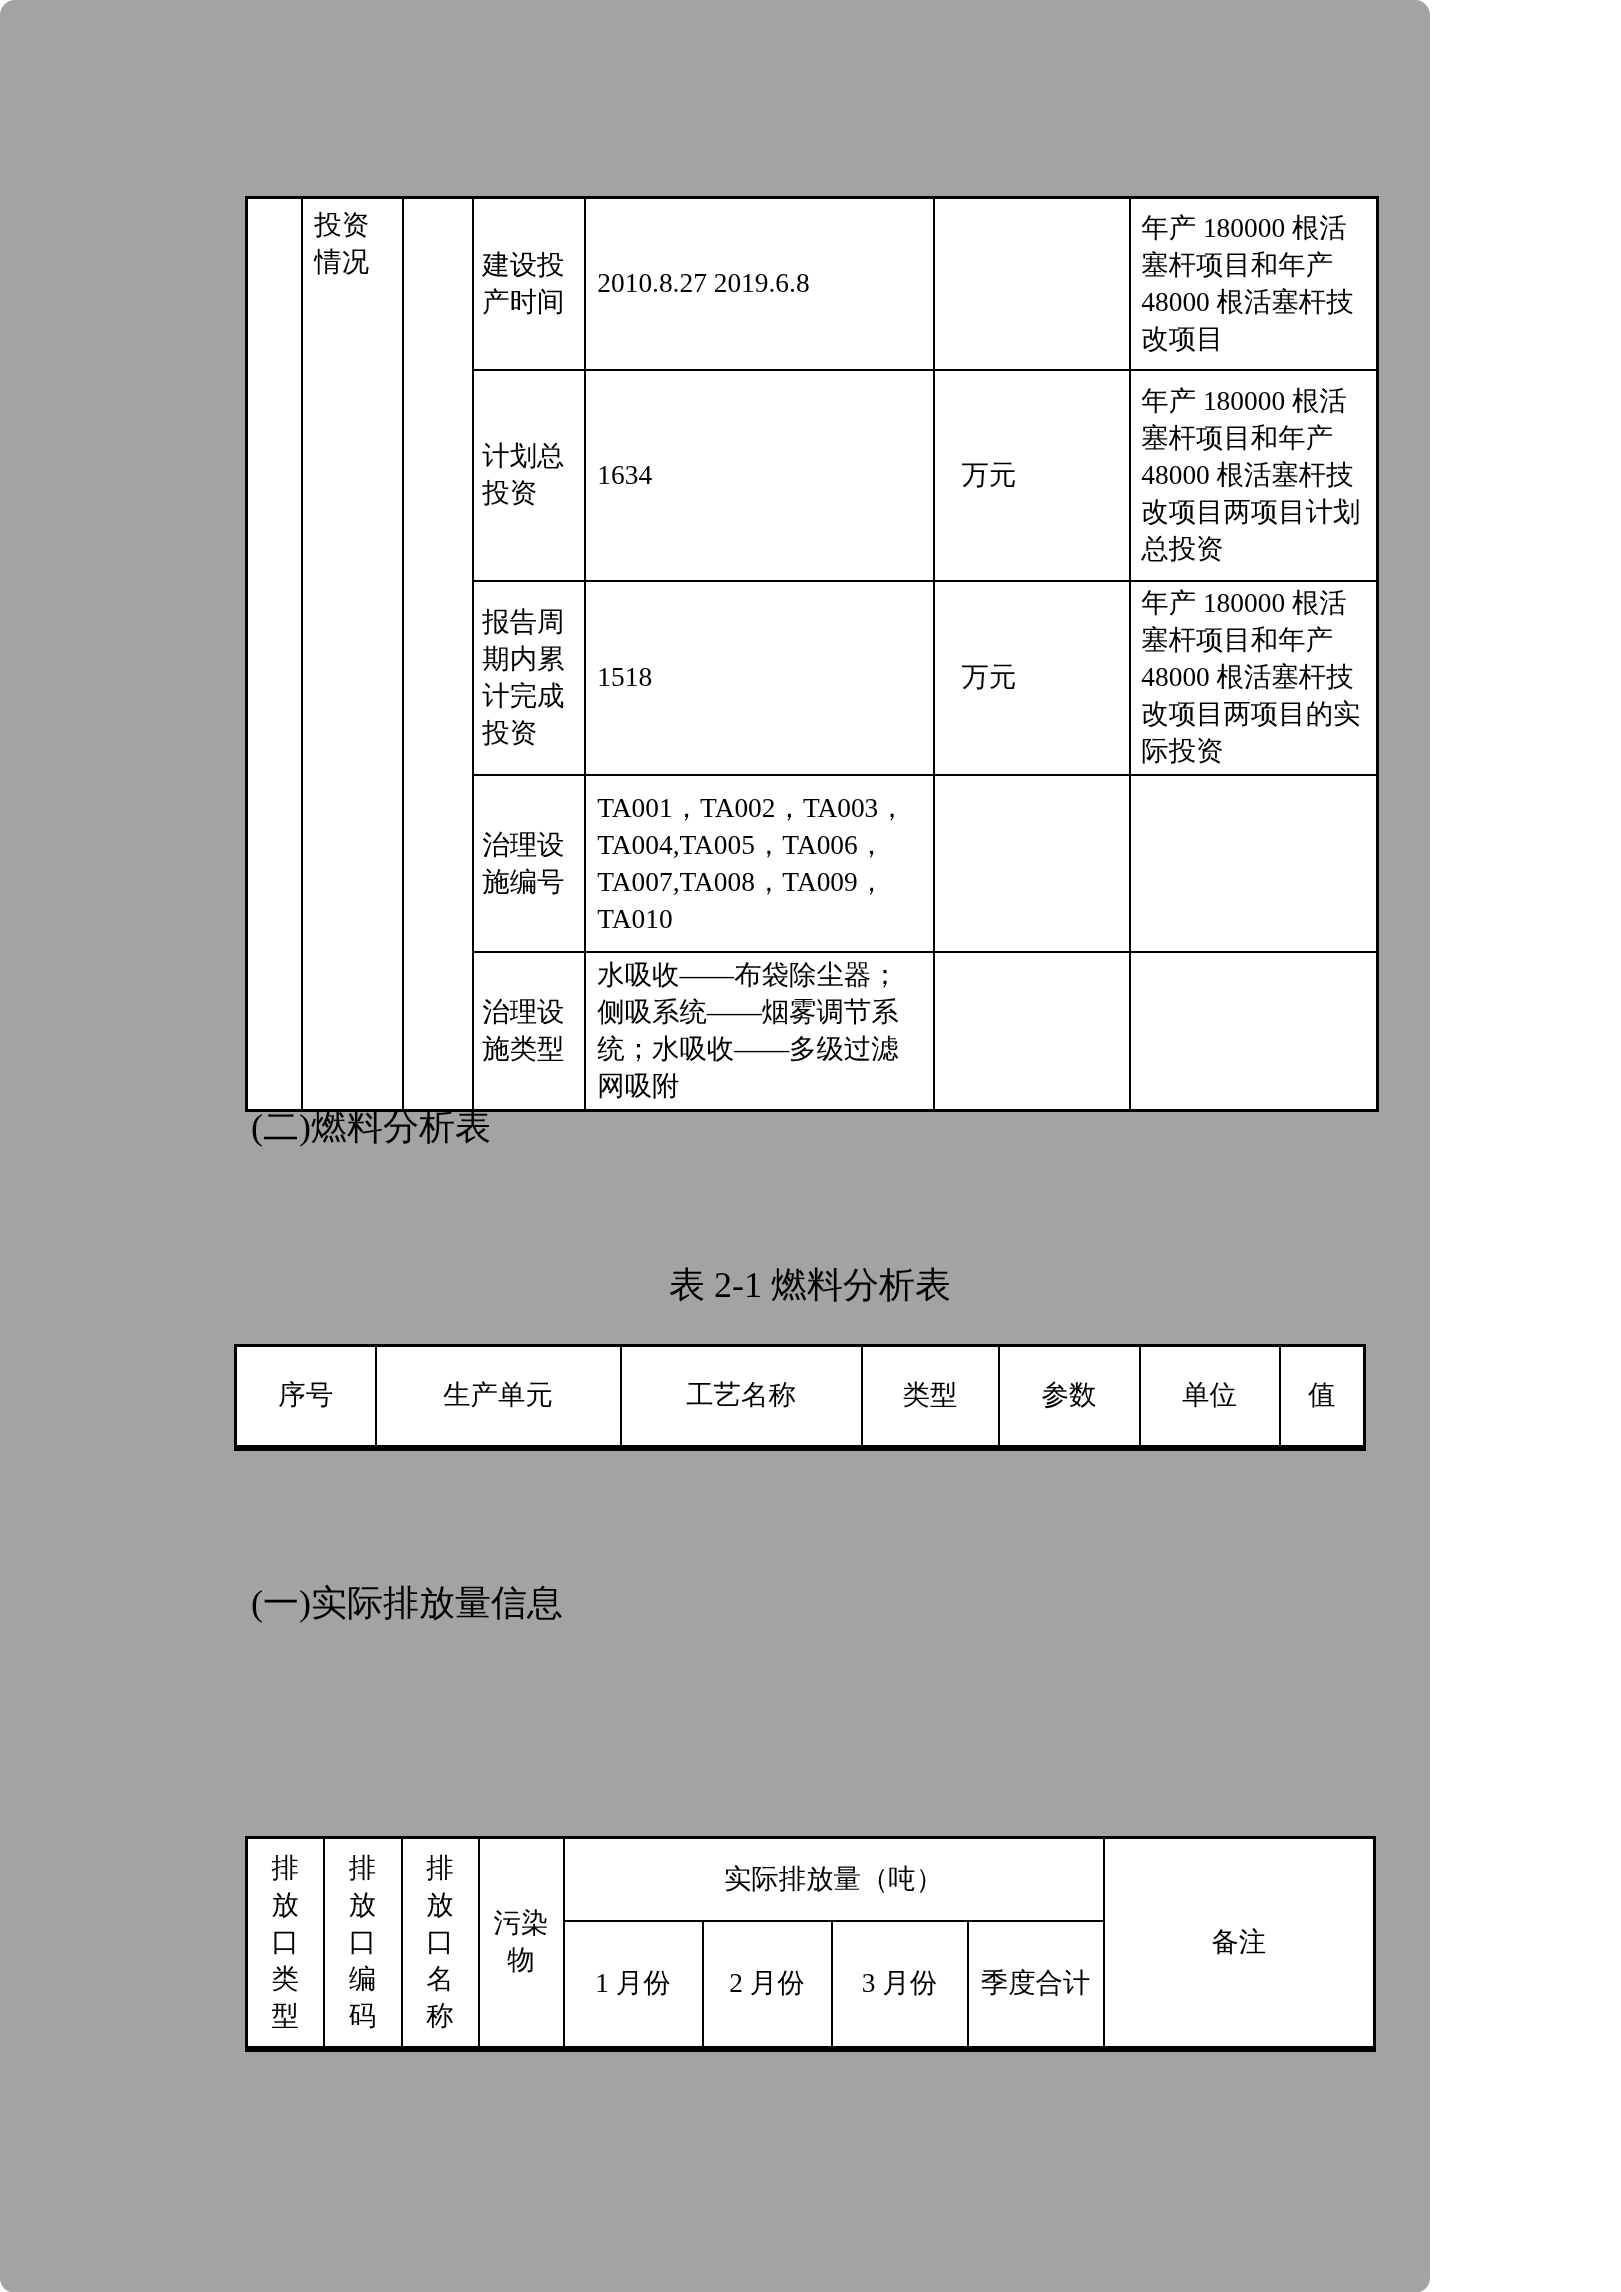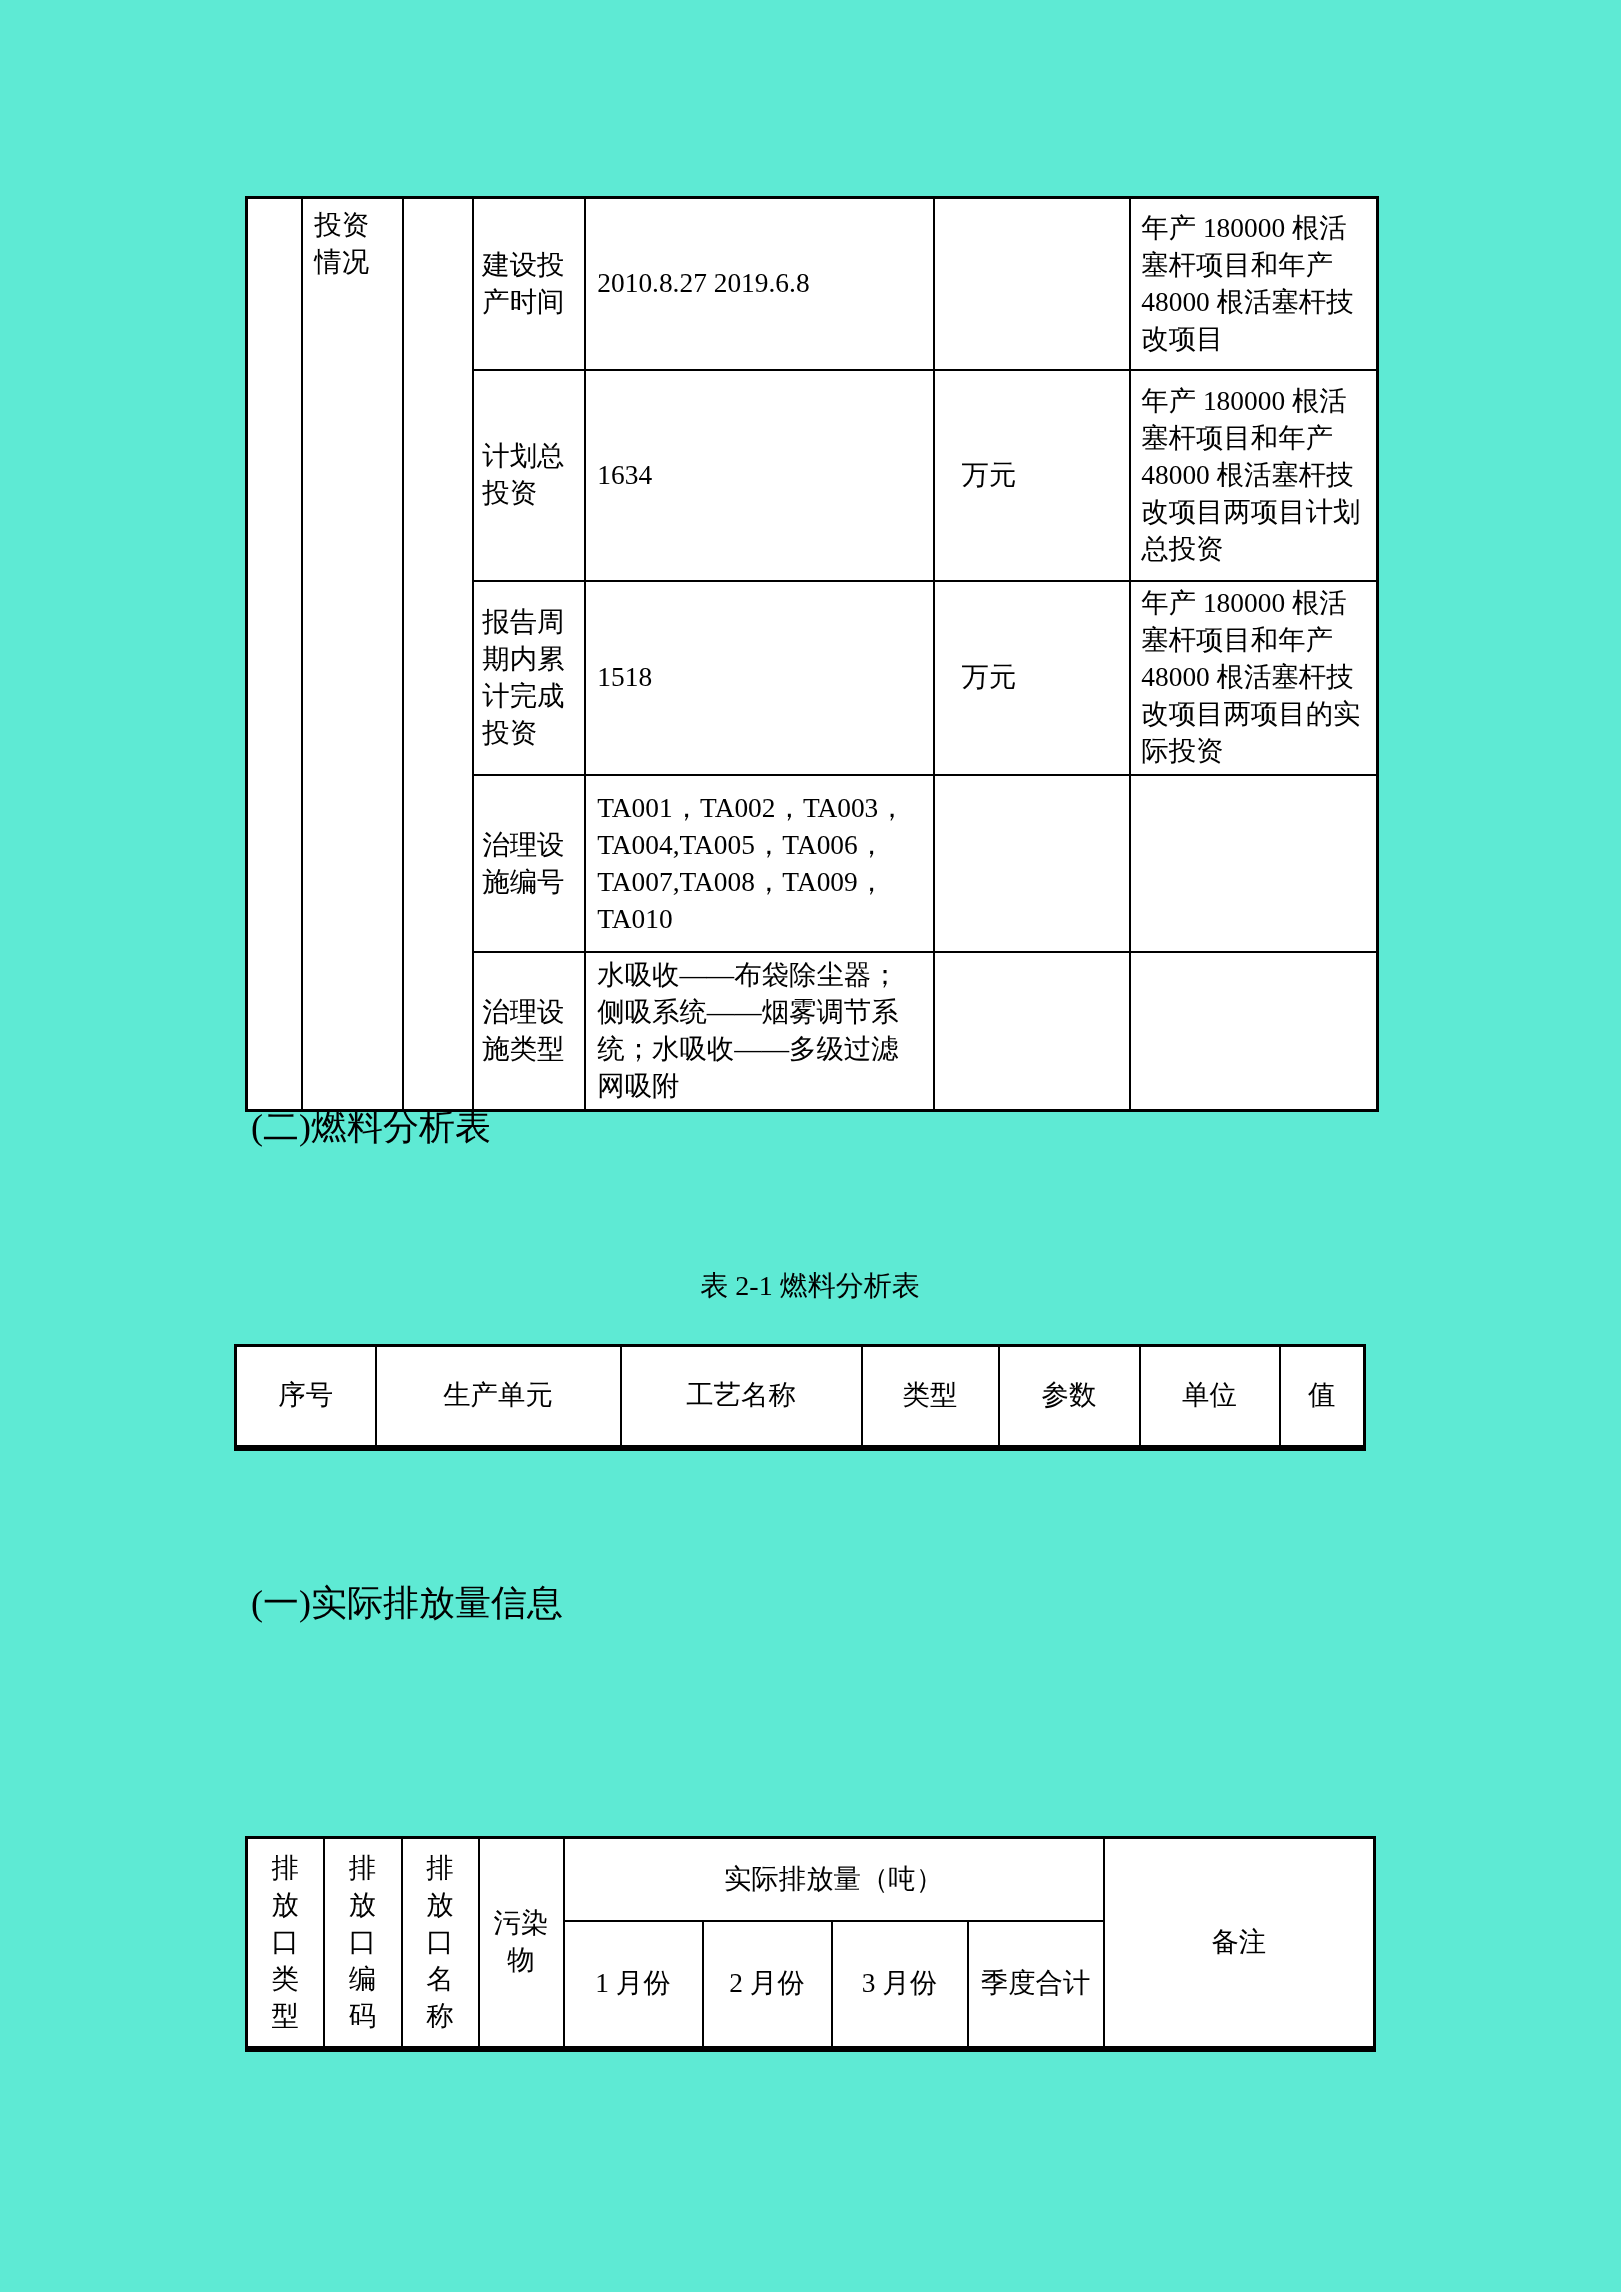--- a/index.html
+++ b/index.html
@@ -1,22 +1,23 @@
 <!DOCTYPE html>
 <html><head>
 <meta charset="utf-8">
 <style>
   html,body { margin:0; padding:0; background:#ffffff; }
   .page {
     position:relative;
-    width:1621px; height:2293px;
-    background:#5eead4;
+    width:1430px; height:2293px;
+    background:#a3a3a3;
     color:#000;
     font-family:"Liberation Serif","DejaVu Serif",serif;
     overflow:hidden;
+    border-radius:15px;
   }
   table.doc {
     position:absolute;
     border-collapse:collapse;
     table-layout:fixed;
     background:#fff;
   }
   table.doc td {
     border:2.9px solid #000;
     font-size:27.4px;
@@ -36,21 +37,21 @@
   .inv td.note { padding-left:10.8px; padding-right:5.9px; }
   
   .fuel { left:234px; top:1344px; width:1130px; border:3.9px solid #000; border-bottom:6.9px solid #000; }
   .fuel td { text-align:center; height:90px; }
   
   .emi { left:245px; top:1836px; width:1130px; border:3.9px solid #000; border-bottom:6.9px solid #000; }
   .emi td { text-align:center; line-height:36px; padding:3.9px 11.8px; }
   
   .h-sub { position:absolute; left:251px; font-size:36px; line-height:43px; white-space:nowrap; }
   .h-main { position:absolute; left:245px; font-size:47px; line-height:57px; font-weight:bold; white-space:nowrap; }
-  .caption { position:absolute; left:245px; width:1130px; text-align:center; font-size:28px; line-height:35px; }
+  .caption { position:absolute; left:245px; width:1130px; text-align:center; font-size:36px; line-height:35px; }
 </style>
 </head>
 <body>
 
 <div class="page">
 
   <table class="doc inv">
     <colgroup>
       <col style="width:55px">
         <col style="width:101px">

